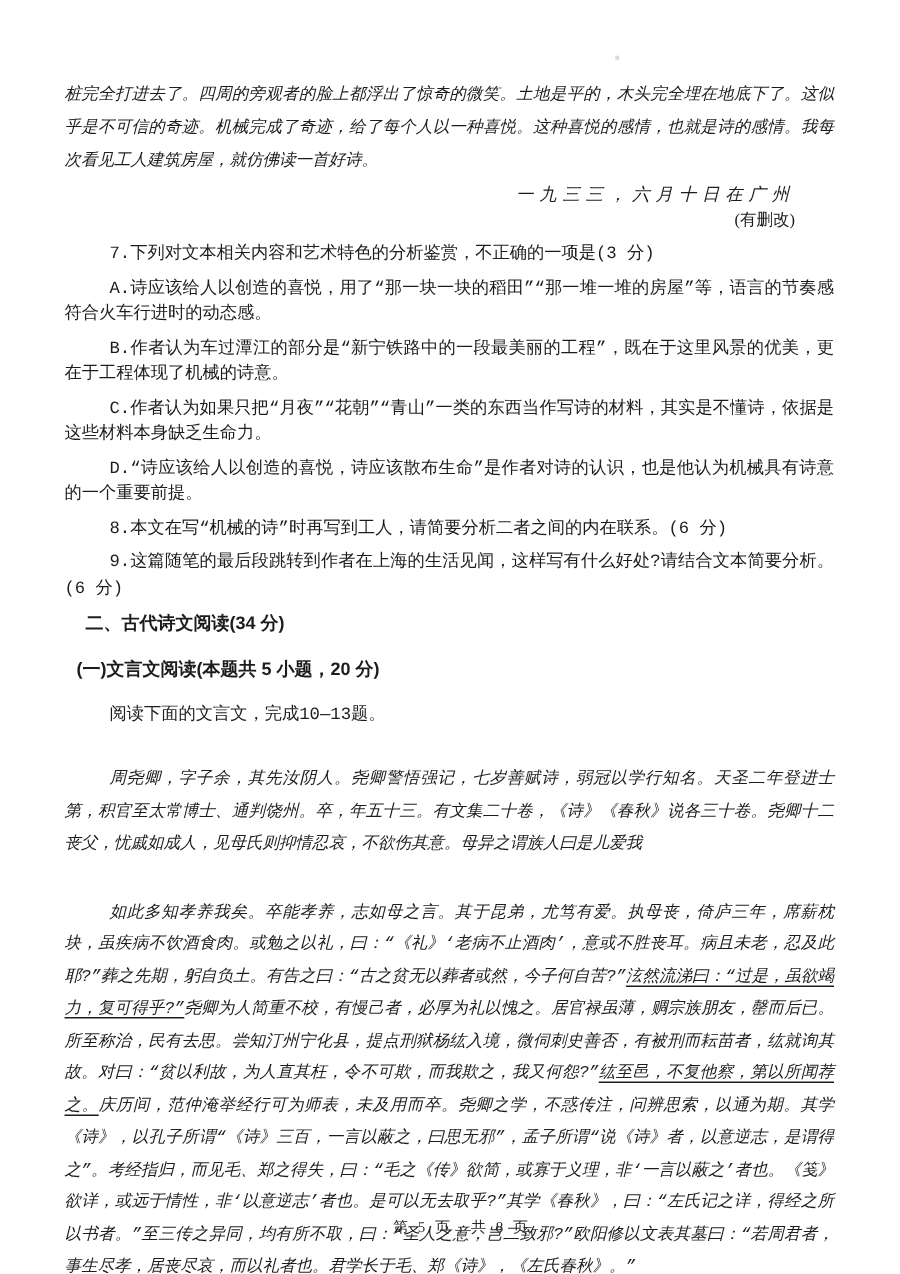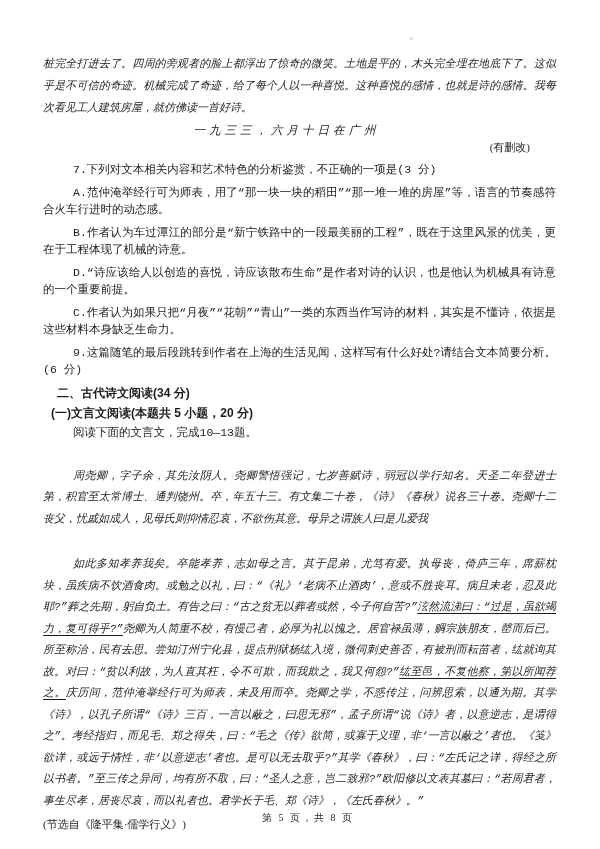--- a/index.html
+++ b/index.html
@@ -24,21 +24,21 @@
   
   .kai { font-style: italic; }
 
   .just { text-align: justify; }
 
   .indent { text-indent: 30px; font-family: Liberation Mono, monospace; }
 
   
   .essay-para { font-size: 11px; line-height: 22px; }
   .dateline {
-    text-align: center;
+    text-align: right;
     padding-right: 26px;
     line-height: 18px;
     margin-top: 3px;
     font-size: 11.5px;
     letter-spacing: 4px;
   }
   .note {
     text-align: right;
     padding-right: 26px;
     line-height: 16px;
@@ -53,21 +53,21 @@
     margin-bottom: 5px;
     text-align: justify;
   }
 
   
   .h1, .h2 {
     font-family: "Liberation Sans", sans-serif;
     font-weight: bold;
     font-size: 12px;
     line-height: 19px;
-    margin: 1px;
+    margin: 12px;
   }
   .h1 { margin-left: 14px; margin-top: 2px; }
   .h2 { margin-left: 8px; }
 
   .instruction {
     font-size: 11.5px;
     line-height: 18px;
     margin-bottom: 4px;
   }
 
@@ -119,24 +119,25 @@
   <div class="artifact-dot"></div>
 
   <section>
     <p class="kai just essay-para">桩完全打进去了。四周的旁观者的脸上都浮出了惊奇的微笑。土地是平的，木头完全埋在地底下了。这似乎是不可信的奇迹。机械完成了奇迹，给了每个人以一种喜悦。这种喜悦的感情，也就是诗的感情。我每次看见工人建筑房屋，就仿佛读一首好诗。</p>
     <p class="kai dateline">一九三三，六月十日在广州</p>
     <p class="note">(有删改)</p>
   </section>
 
   <section>
     <p class="q indent">7.下列对文本相关内容和艺术特色的分析鉴赏，不正确的一项是(3 分)</p>
-    <p class="q indent">A.范仲淹举经行可为师表，用了“那一块一块的稻田”“那一堆一堆的房屋”等，语言的节奏感符合火车行进时的动态感。</p>
+    <p class="q indent">A.诗应该给人以创造的喜悦，用了“那一块一块的稻田”“那一堆一堆的房屋”等，语言的节奏感符合火车行进时的动态感。</p>
     <p class="q indent">B.作者认为车过潭江的部分是“新宁铁路中的一段最美丽的工程”，既在于这里风景的优美，更在于工程体现了机械的诗意。</p>
+    <p class="q indent">C.作者认为如果只把“月夜”“花朝”“青山”一类的东西当作写诗的材料，其实是不懂诗，依据是这些材料本身缺乏生命力。</p>
     <p class="q indent">D.“诗应该给人以创造的喜悦，诗应该散布生命”是作者对诗的认识，也是他认为机械具有诗意的一个重要前提。</p>
-    <p class="q indent">C.作者认为如果只把“月夜”“花朝”“青山”一类的东西当作写诗的材料，其实是不懂诗，依据是这些材料本身缺乏生命力。</p>
+    <p class="q indent">8.本文在写“机械的诗”时再写到工人，请简要分析二者之间的内在联系。(6 分)</p>
     <p class="q indent">9.这篇随笔的最后段跳转到作者在上海的生活见闻，这样写有什么好处?请结合文本简要分析。(6 分)</p>
   </section>
 
   <section>
     <p class="h1">二、古代诗文阅读(34 分)</p>
     <p class="h2">(一)文言文阅读(本题共 5 小题，20 分)</p>
     <p class="instruction indent">阅读下面的文言文，完成10—13题。</p>
 
     <p class="kai just wen indent">周尧卿，字子余，其先汝阴人。尧卿警悟强记，七岁善赋诗，弱冠以学行知名。天圣二年登进士第，积官至太常博士、通判饶州。卒，年五十三。有文集二十卷，《诗》《春秋》说各三十卷。尧卿十二丧父，忧戚如成人，见母氏则抑情忍哀，不欲伤其意。母异之谓族人曰是儿爱我</p>
 

